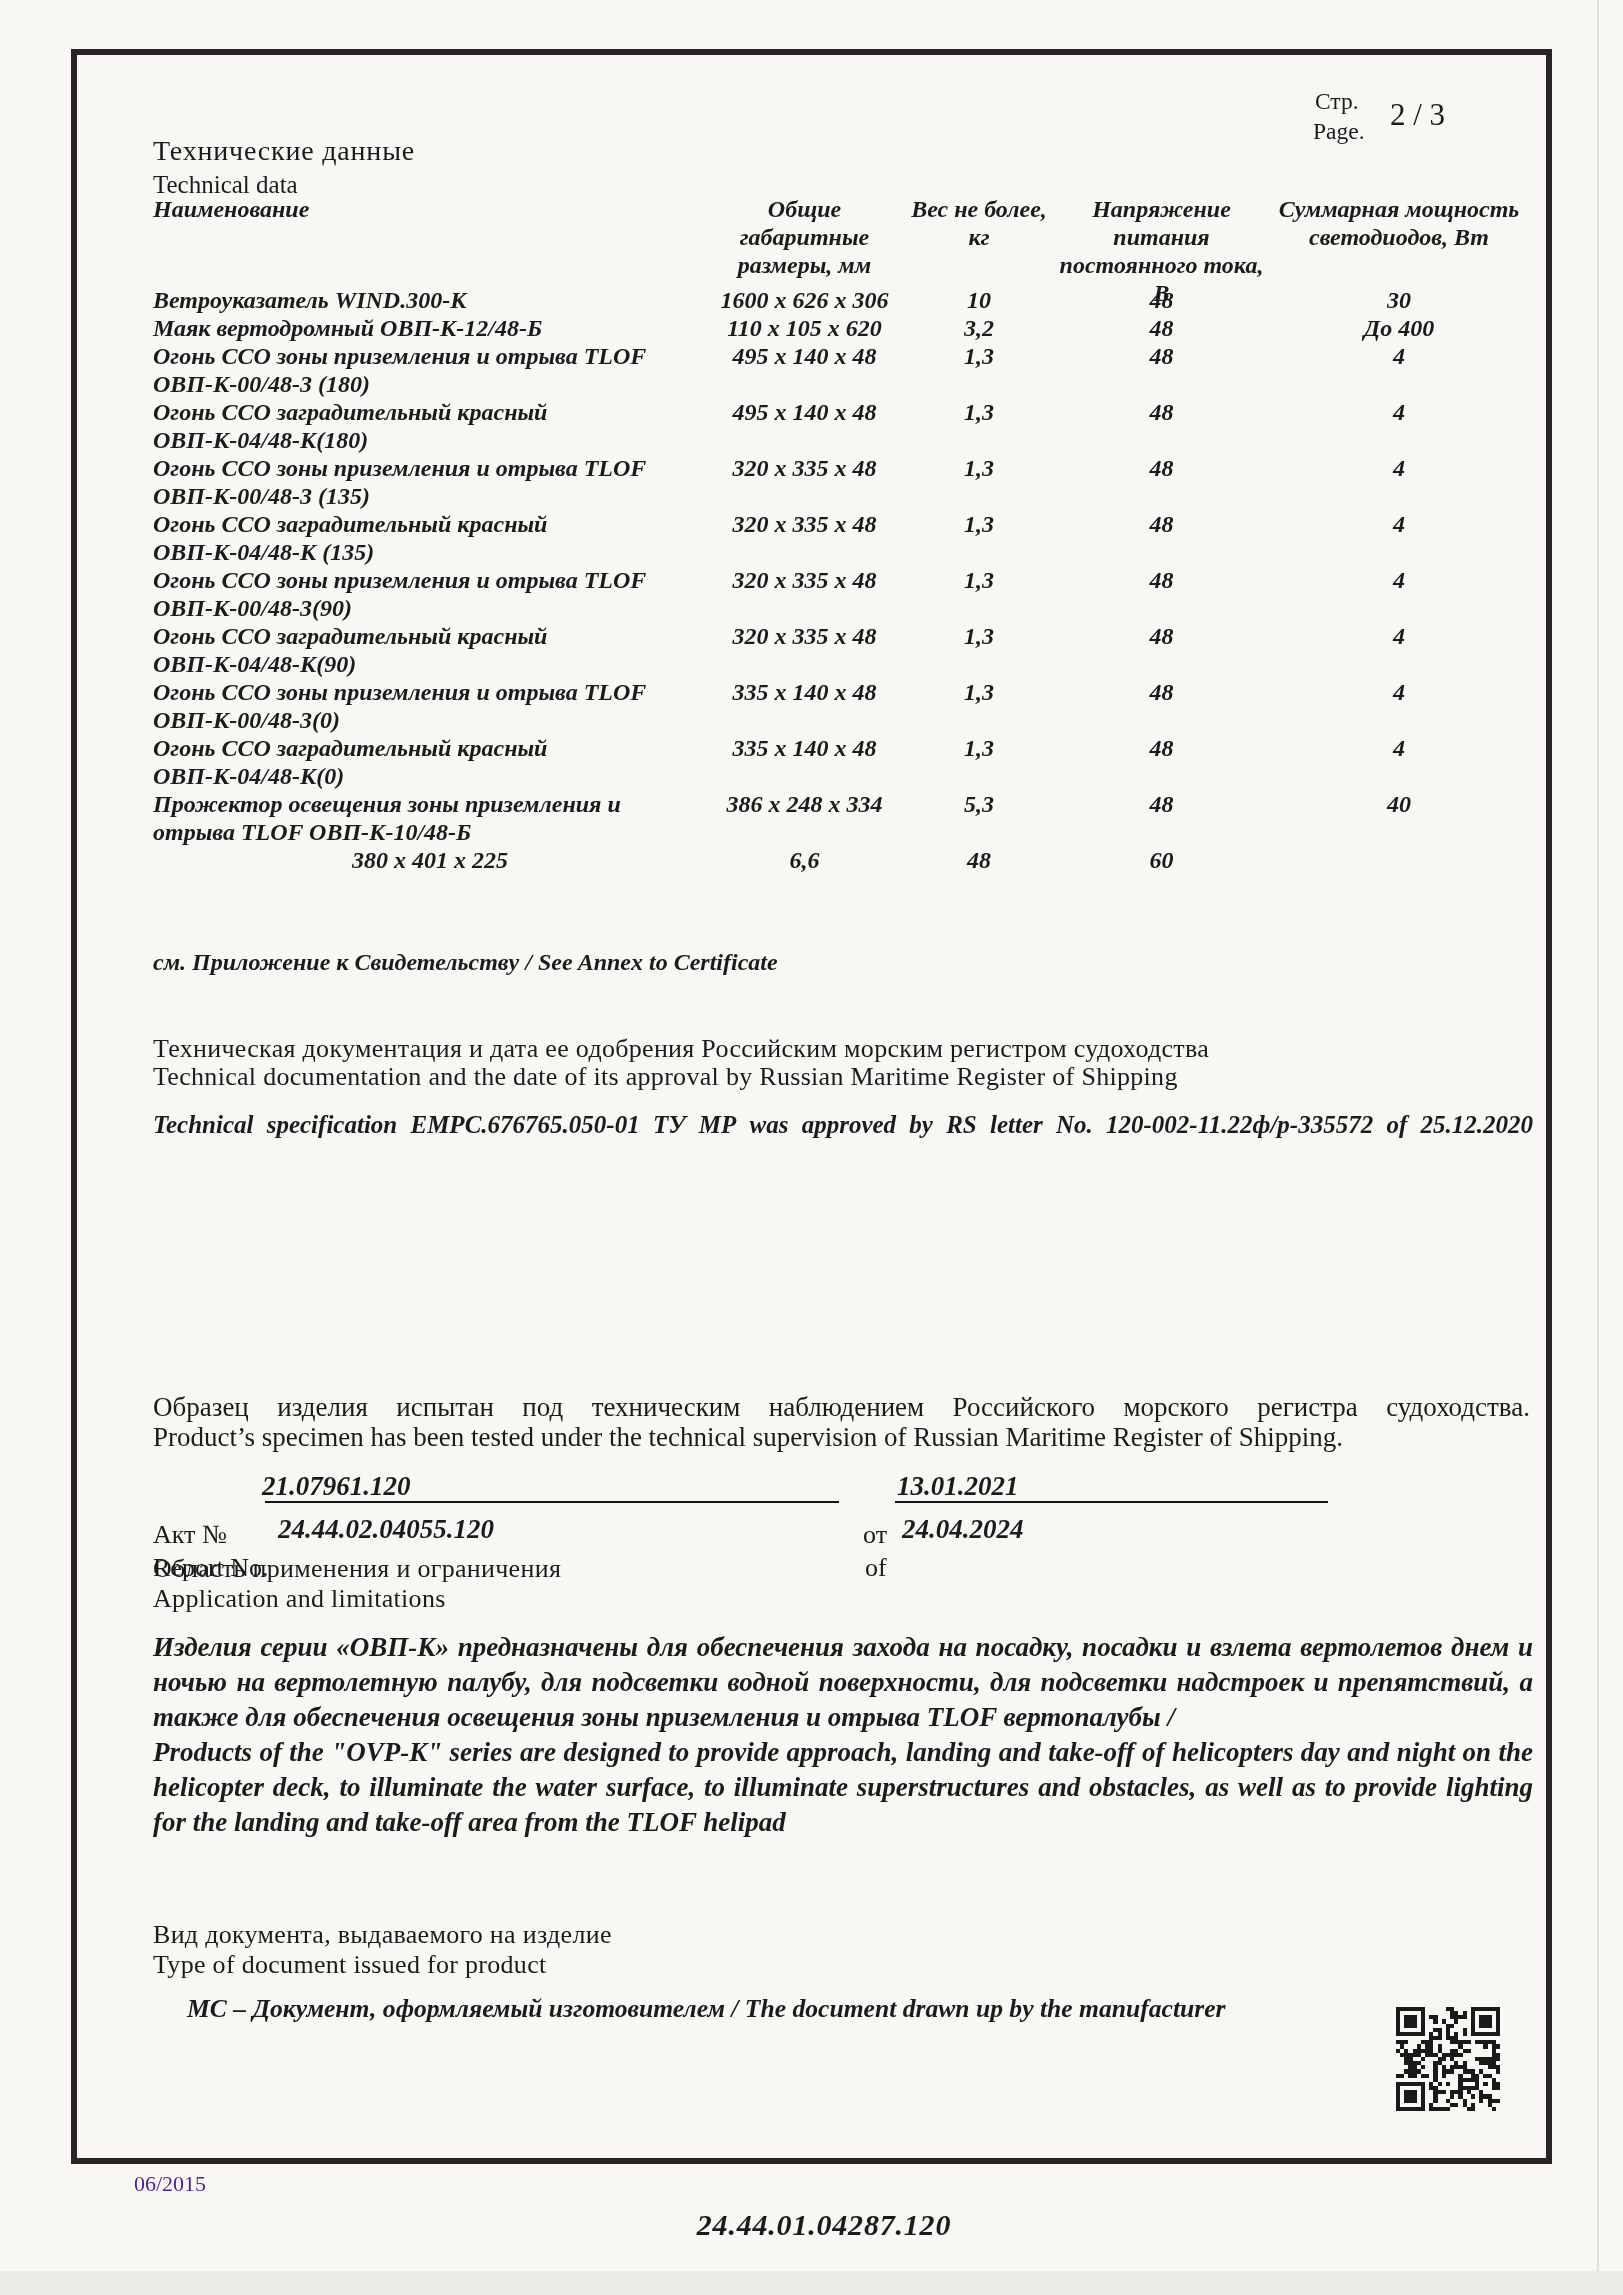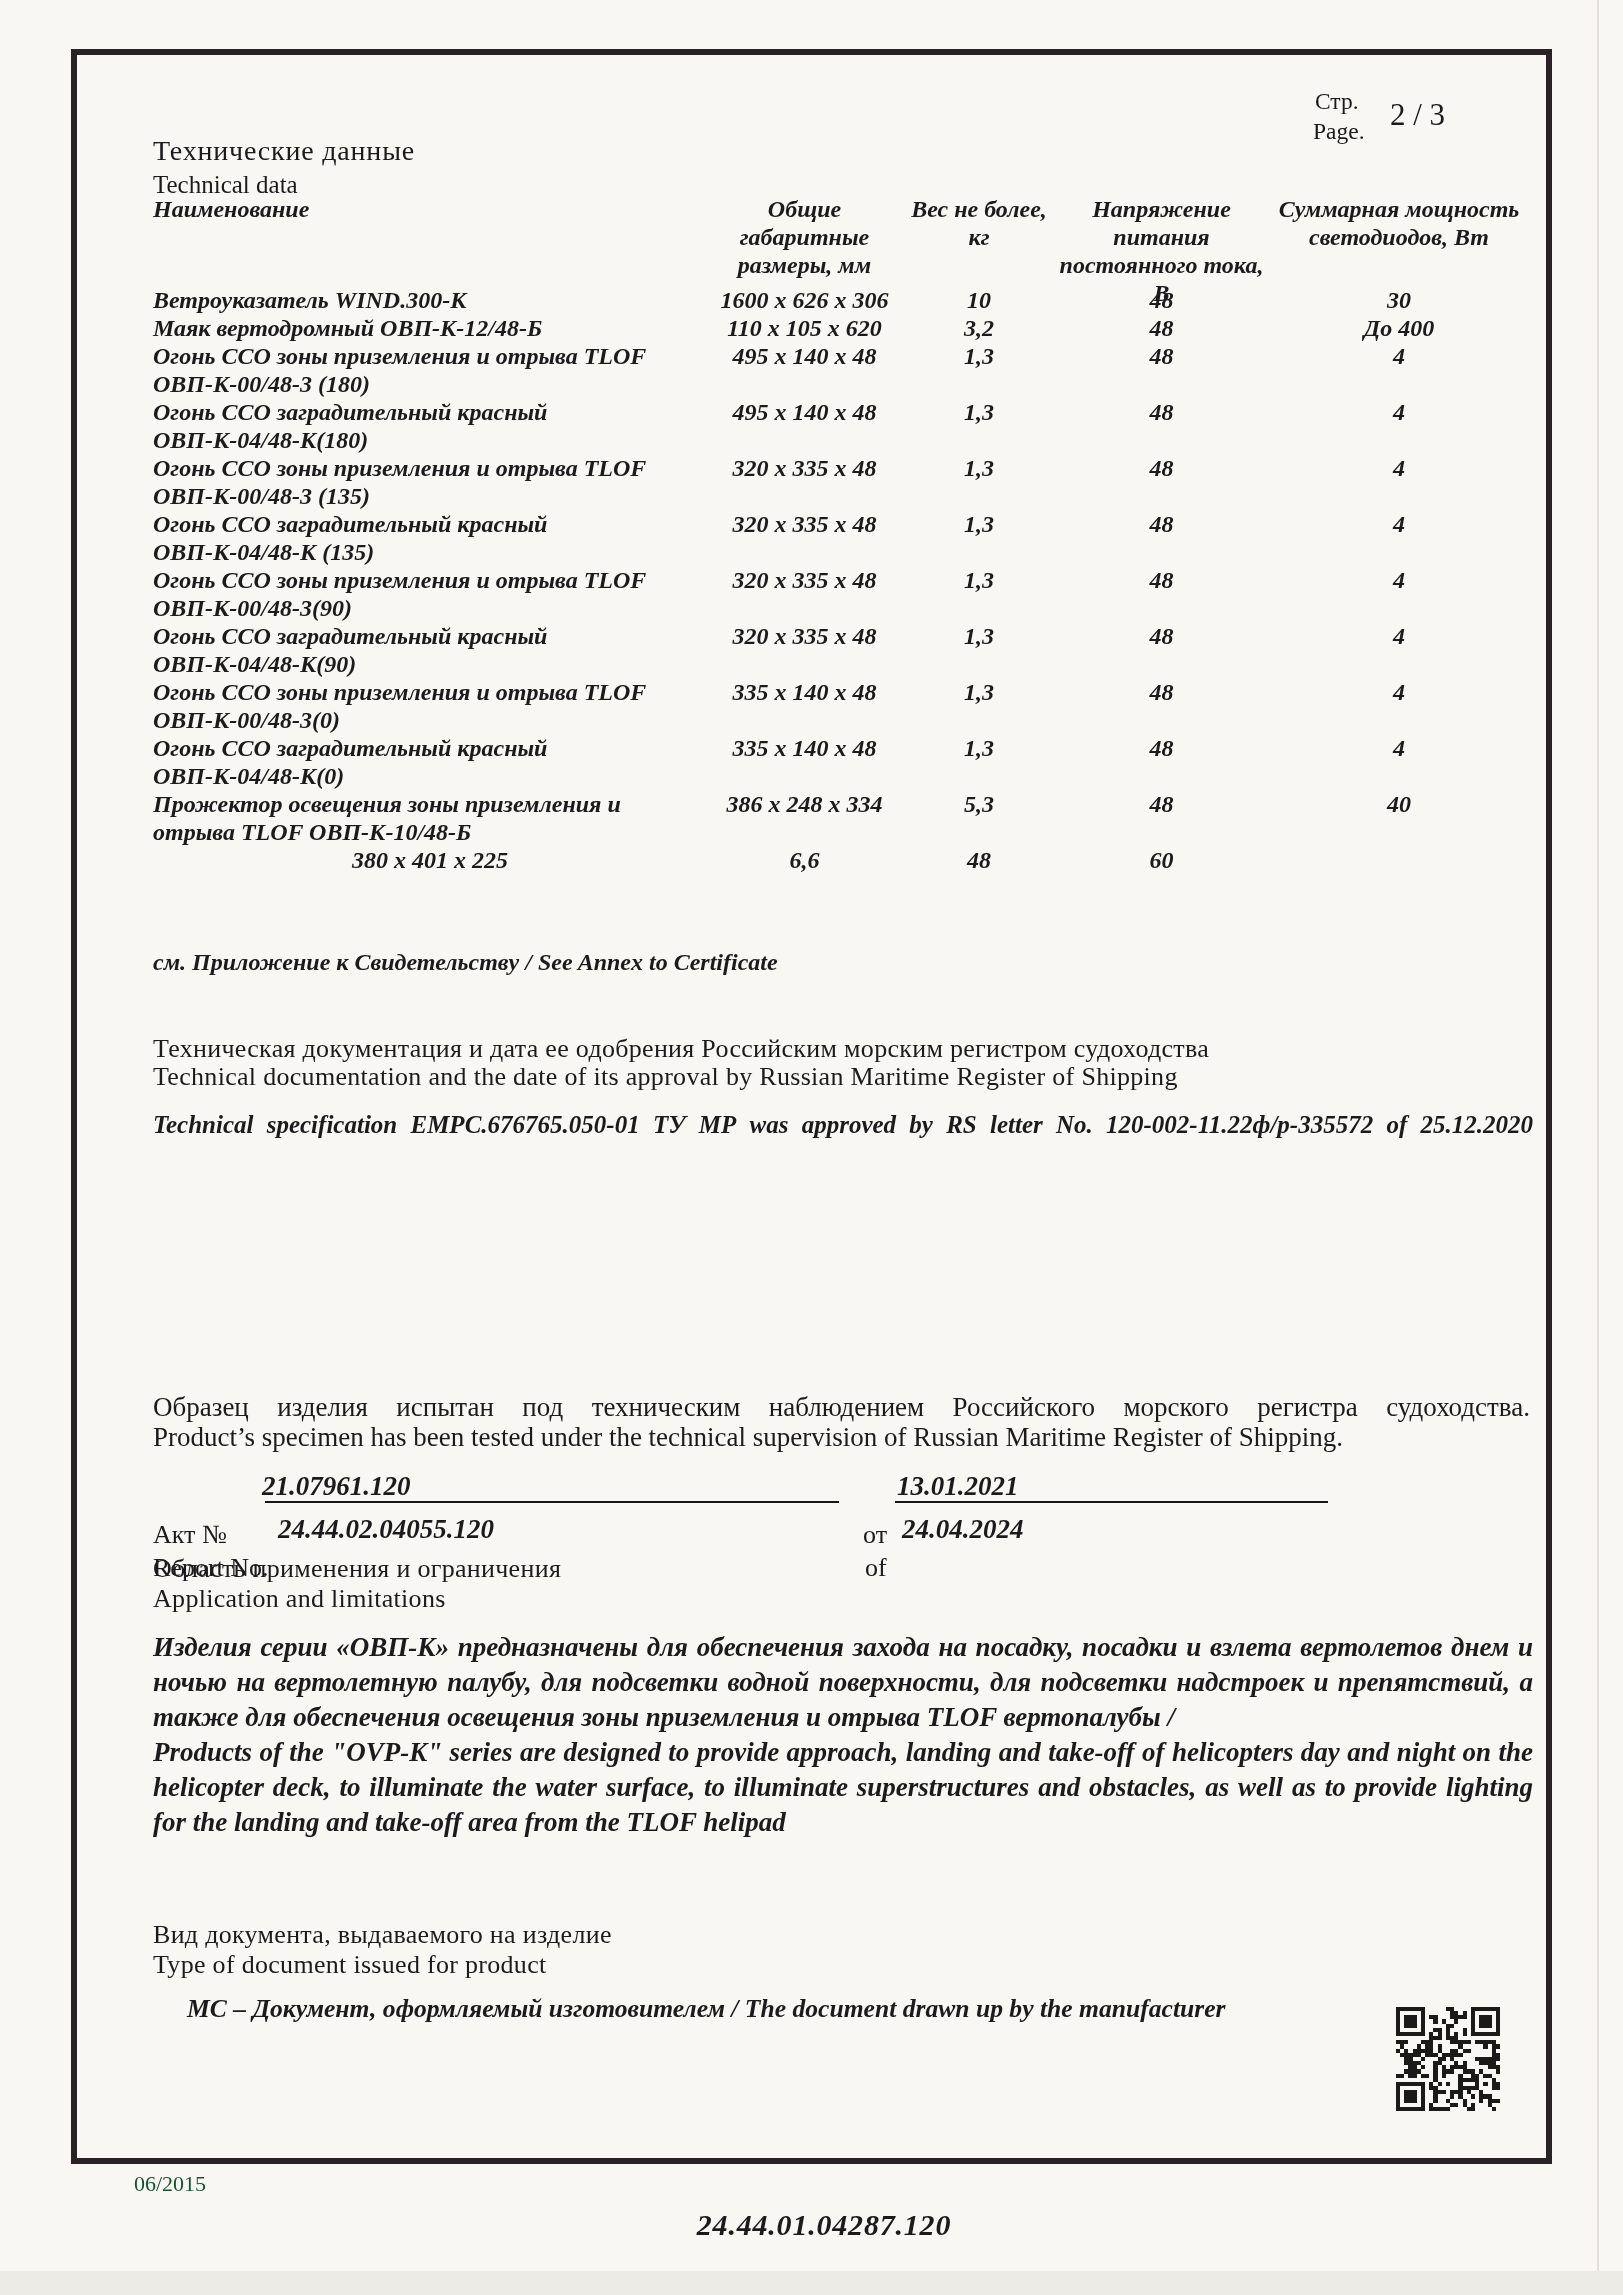--- a/index.html
+++ b/index.html
@@ -26,21 +26,21 @@
   .spec-lines{font-size:25px;line-height:30px;width:1380px;}
   .spec-lines div{text-align:justify;text-align-last:justify;}
   .testing{font-size:27px;line-height:30px;width:1377px;}
   .testing .ru{text-align:justify;text-align-last:justify;}
   .akt-label{font-size:26px;line-height:29px;margin-top:48px;}
   .akt-value{font-size:27px;line-height:29px;}
   .uline{position:absolute;height:2.4px;background:#161616;}
   .para{font-size:27px;line-height:35px;width:1380px;}
   .para div.just{text-align:justify;text-align-last:justify;}
   .mc-line{font-size:25.6px;line-height:29px;}
-  .footer-code{font-size:22px;line-height:23px;color:#14532d;}
+  .footer-code{font-size:22px;line-height:23px;color:#4c1d95;}
   .footer-num{font-size:30px;line-height:31px;text-align:center;letter-spacing:0.8px;}
   .qr{position:absolute;left:1396px;top:2007px;width:104px;height:104px;}
 </style>
 </head>
 <body>
 
 <div class="page">
 
   <div class="frame"></div>
   <div class="edge-line"></div>

